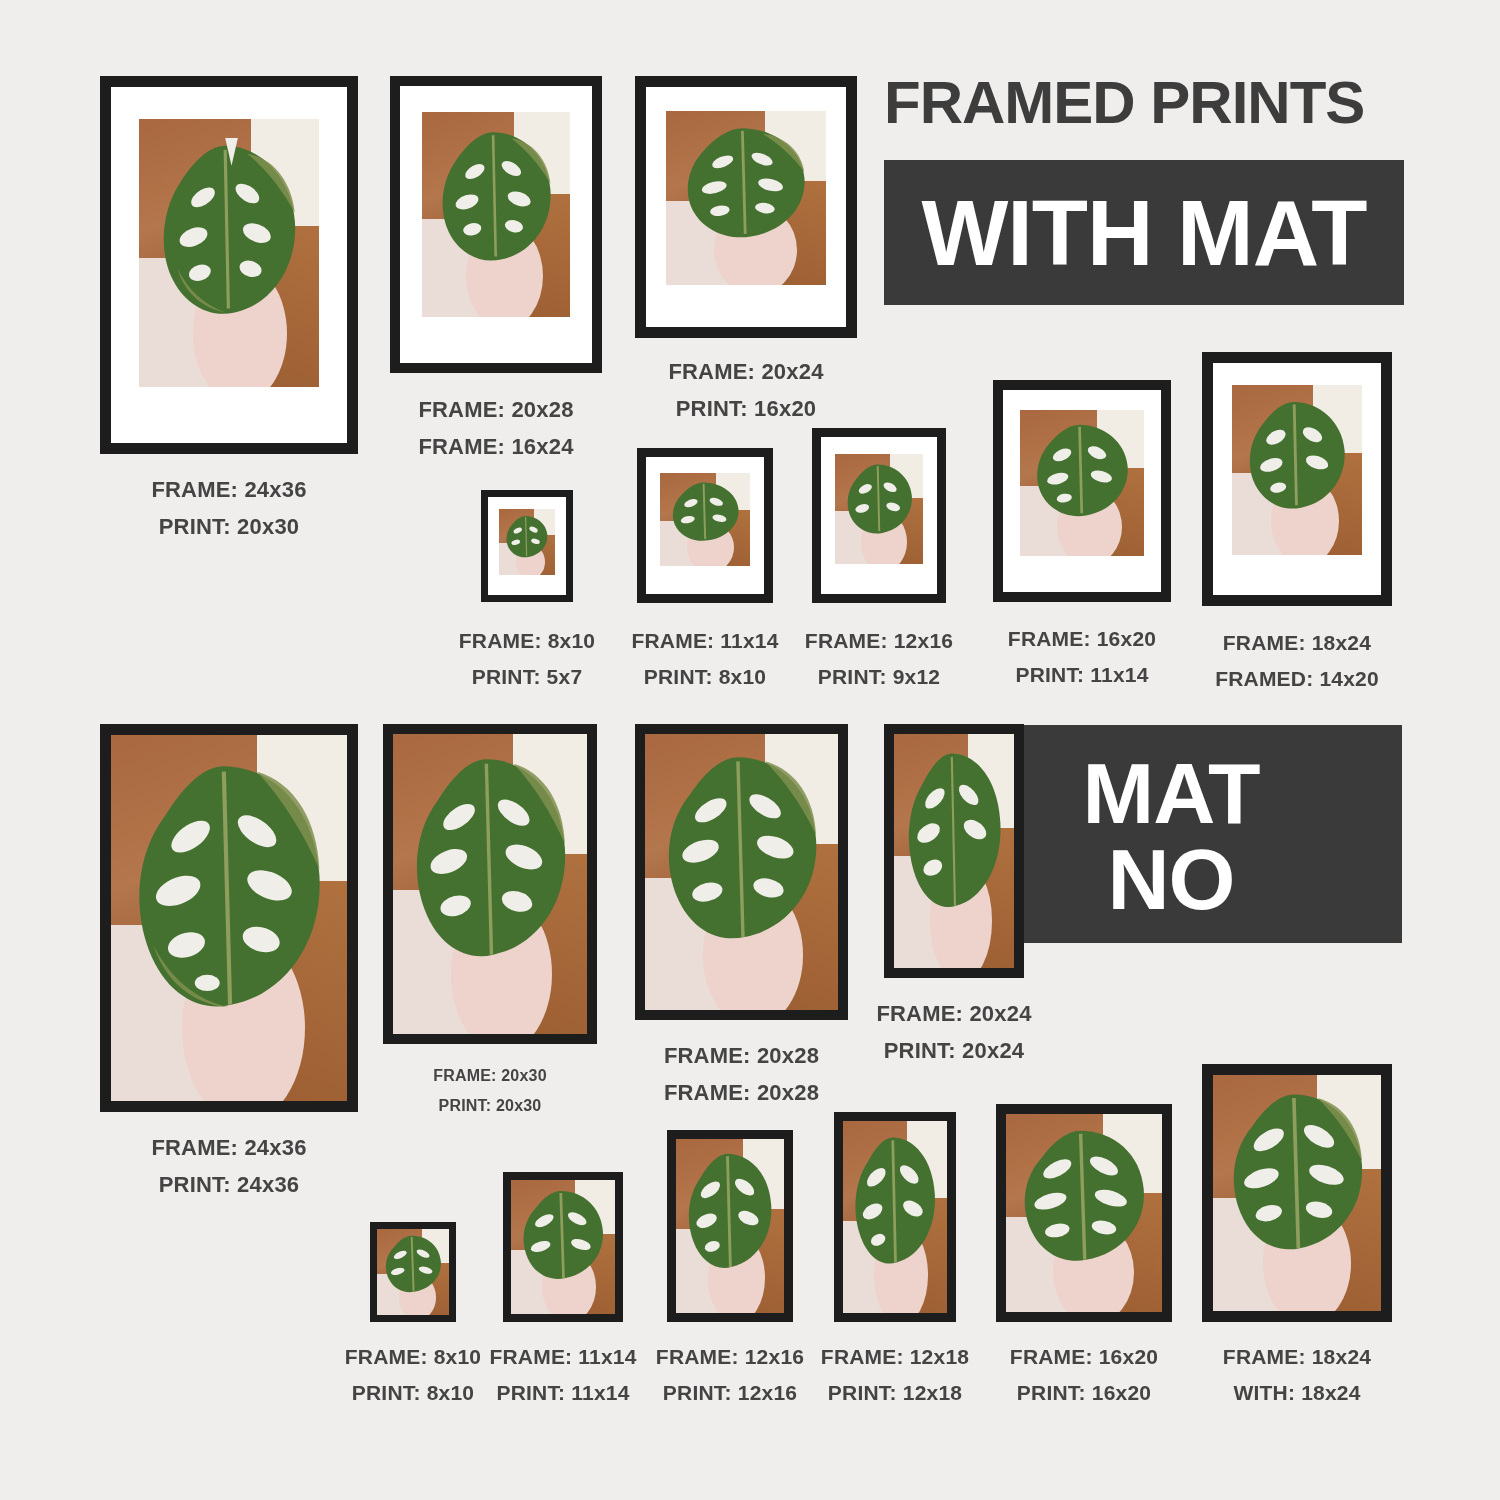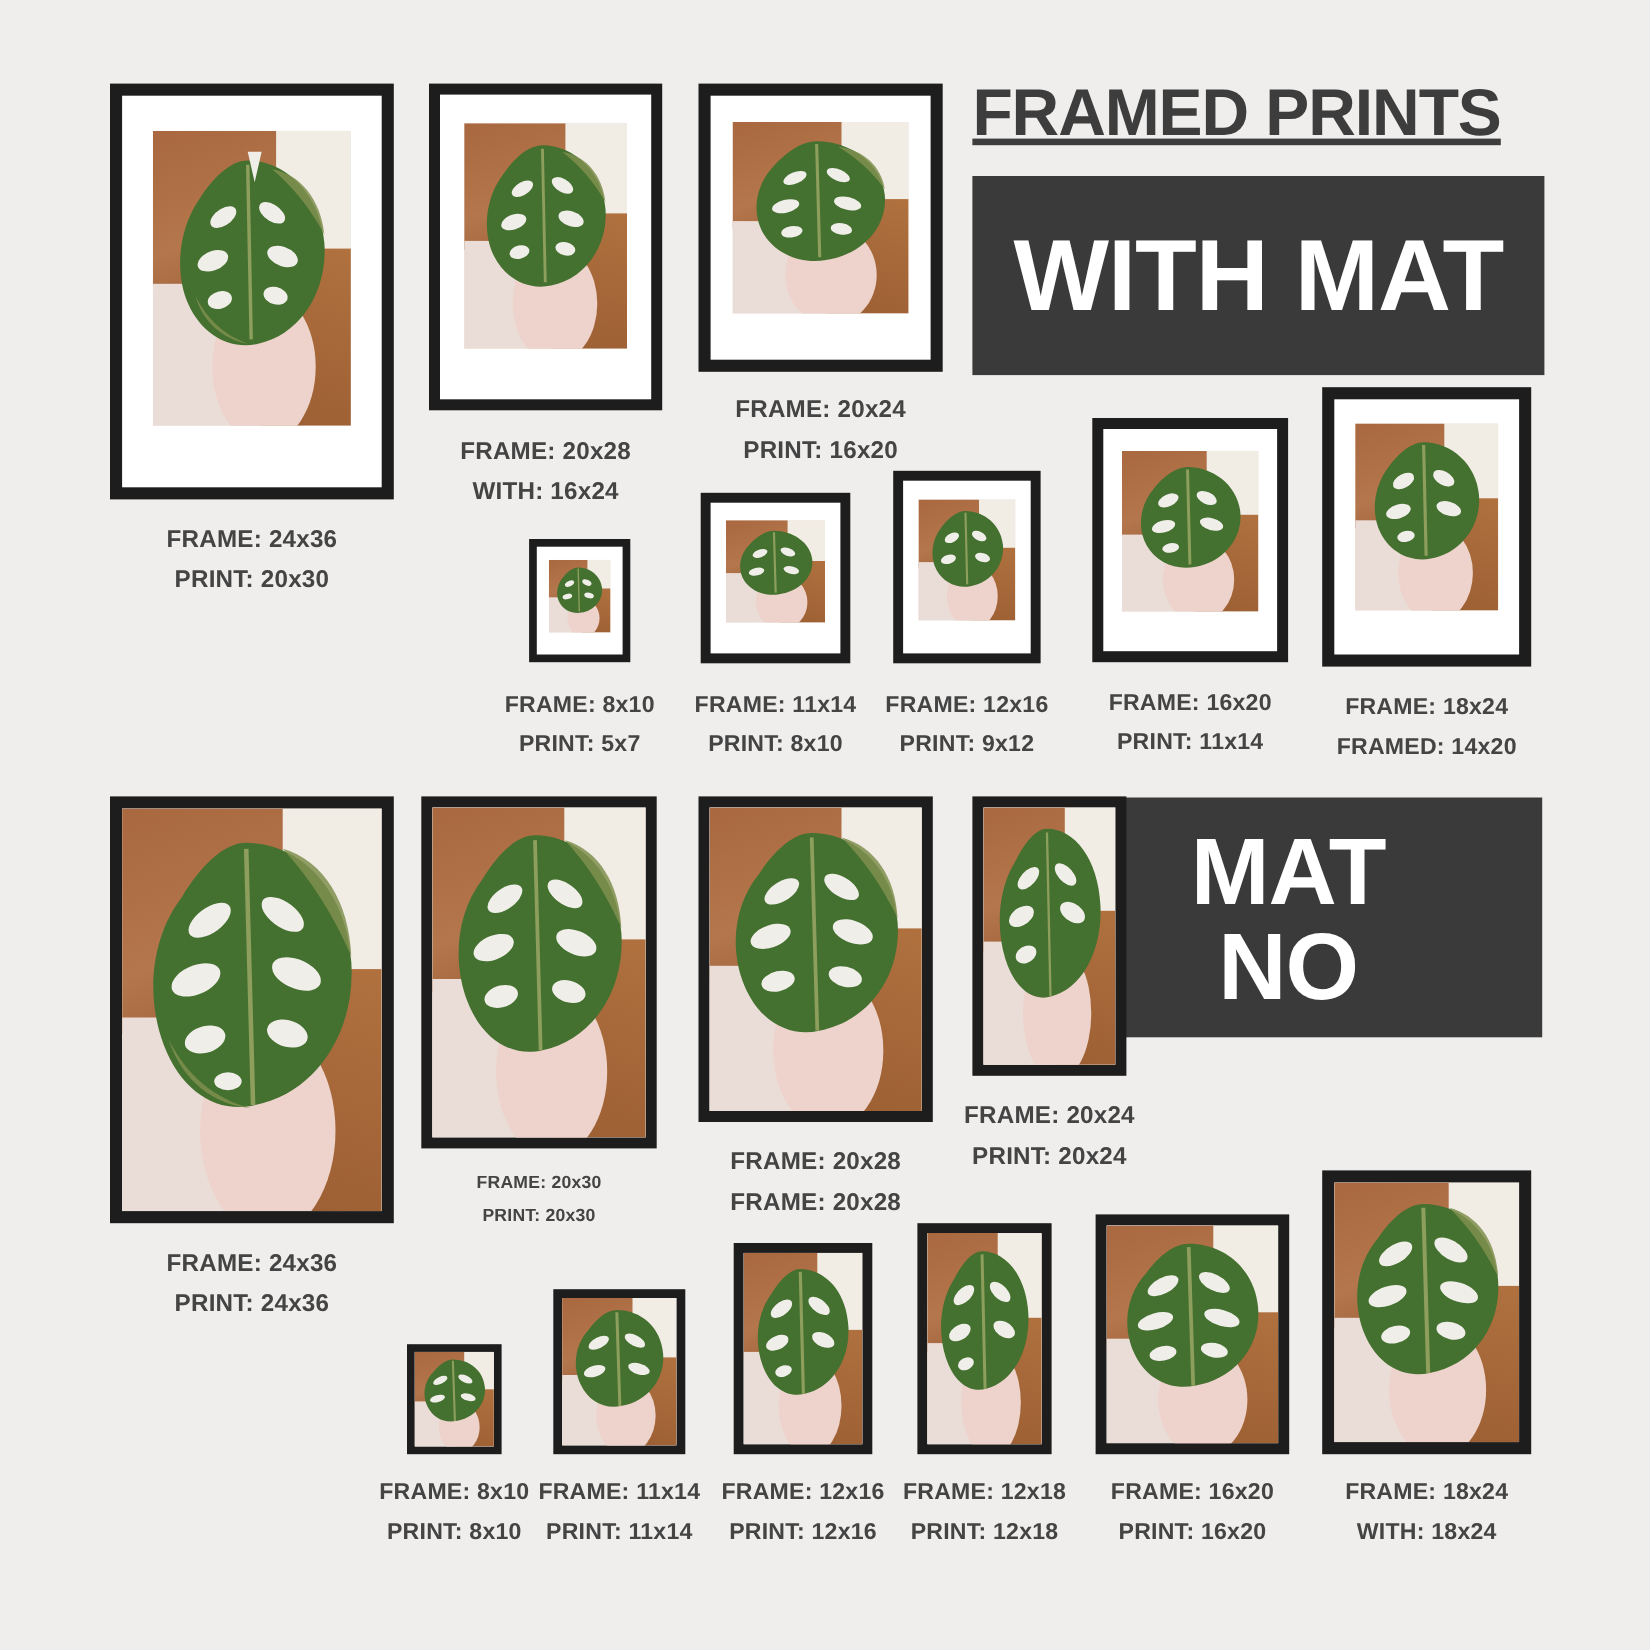--- a/index.html
+++ b/index.html
@@ -96,25 +96,25 @@
     display:flex;align-items:center;justify-content:center;
     font-size:20.5px;font-weight:bold;
     text-align:center;
   }
 </style>
 </head>
 <body>
 
 <div id="stage">
 
-  <div class="title-framed" style="left:884px;top:68px;font-size:60px;text-decoration:underline;">
+  <div class="title-framed" style="left:884px;top:68px;font-size:60px;">
     <span>FRAMED PRINTS</span>
   </div>
 
-  <div class="banner" style="left:884px;top:160px;width:520px;height:181px;font-size:92px;">
+  <div class="banner" style="left:884px;top:160px;width:520px;height:145px;font-size:92px;">
     <span>WITH MAT</span>
   </div>
 
   <div class="banner two-line" style="left:940px;top:725px;width:462px;height:218px;font-size:86px;">
     <span style="margin-top:4px;">MAT</span>
     <span>NO</span>
   </div>
 
   <div class="unit" style="left:100px;top:76px;">
     <div class="frame" style="width:258px;height:378px;padding:11px;">
@@ -179,21 +179,21 @@
               <g fill="#7f8f4e" opacity=".85">
                 <path d="M64 12 C80 14 92 26 94 42 C86 30 76 20 64 12 Z"></path>
               </g>
             </svg>
           </div>
         </div>
       </div>
     </div>
     <div class="caption" style="top:310px;font-size:22px;">
       <div>FRAME: 20x28</div>
-      <div>WITH: 16x24</div>
+      <div>FRAME: 16x24</div>
     </div>
   </div>
 
   <div class="unit" style="left:635px;top:76px;">
     <div class="frame" style="width:222px;height:262px;padding:11px;">
       <div class="mat" style="padding:24px 20px 42px 20px;">
         <div class="art" style="width:100%;height:100%;">
           <div class="bg-cream"></div>
             <div class="brown-top"></div>
             <div class="brown-right"></div>

